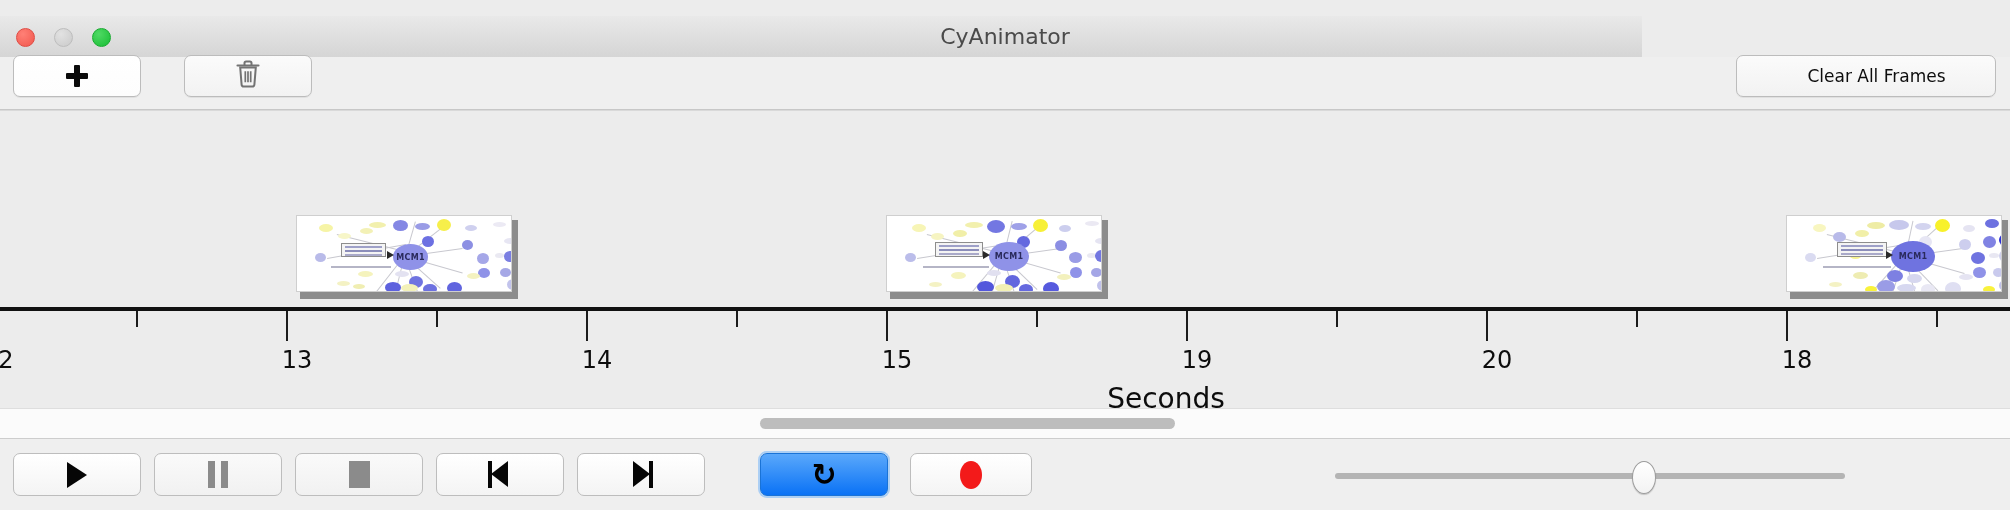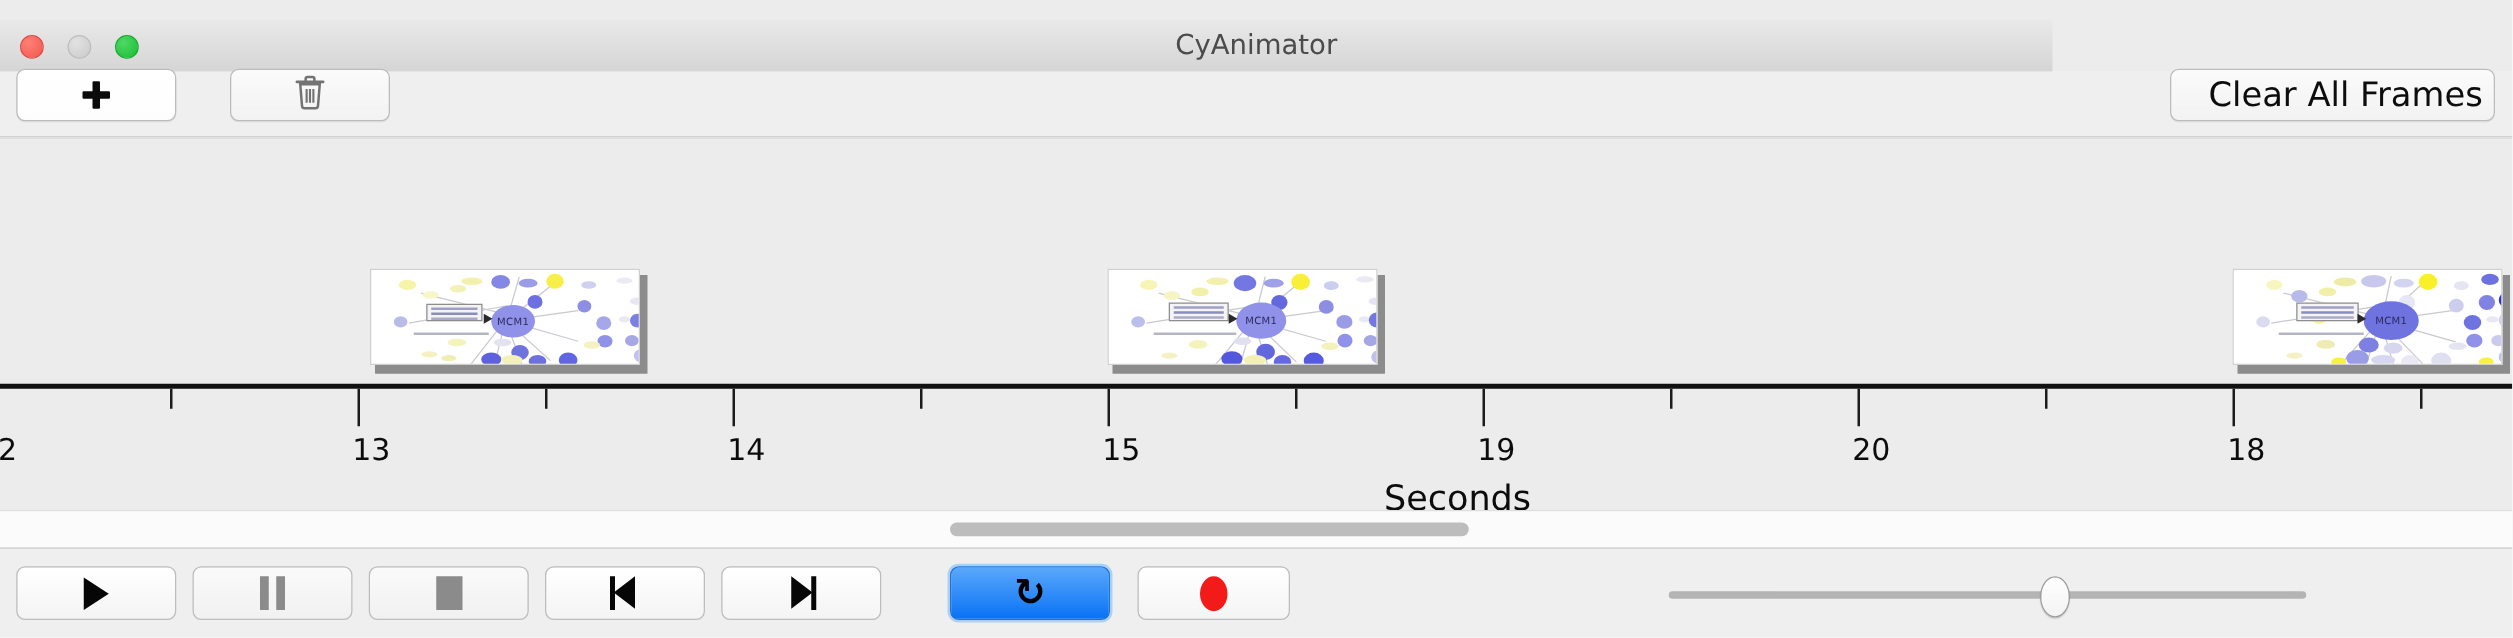--- a/index.html
+++ b/index.html
@@ -141,21 +141,21 @@
   .plus-glyph:after  { left: 0;   top: 8px; width: 22px; height: 6px;  }
 
   .btn-del {
     left: 184px; top: 55px;
     width: 128px; height: 42px;
   }
 
   .btn-clear {
     right: 14px; top: 55px;
     width: 260px; height: 42px;
-    font-size: 27px;
+    font-size: 17px;
     color: #0d0d0d;
     padding-left: 21px;
   }
 
   
   .timeline {
     position: absolute;
     left: 0; top: 110px;
     width: 2010px; height: 298px;
     background: #ececec;
@@ -195,20 +195,21 @@
     color: #0c0c0c;
     transform: translateX(-50%);
     white-space: nowrap;
   }
 
   
   .frame {
     position: absolute;
     width: 222px; height: 84px;
     box-sizing: border-box;
+    font-weight: bold;
   }
   .frame .shadow {
     position: absolute;
     left: 4px; top: 5px;
     width: 218px; height: 79px;
     background: #8c8c8c;
   }
   .frame .sheet {
     position: absolute;
     left: 0; top: 0;

